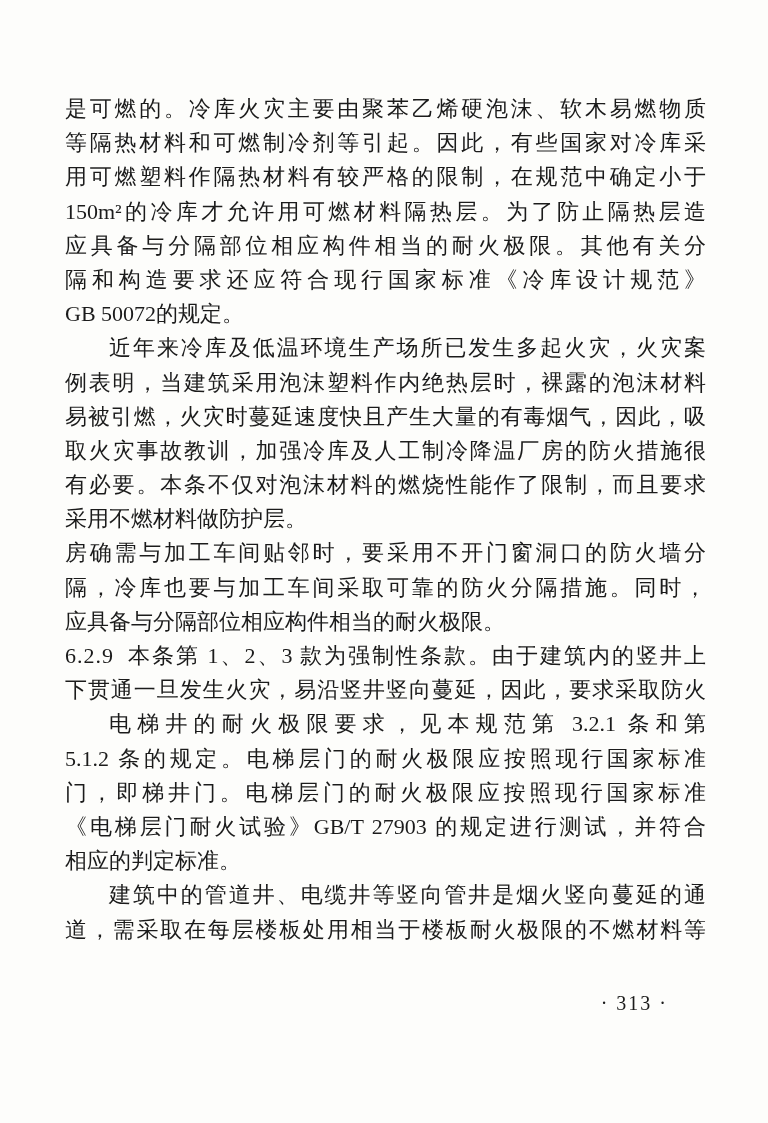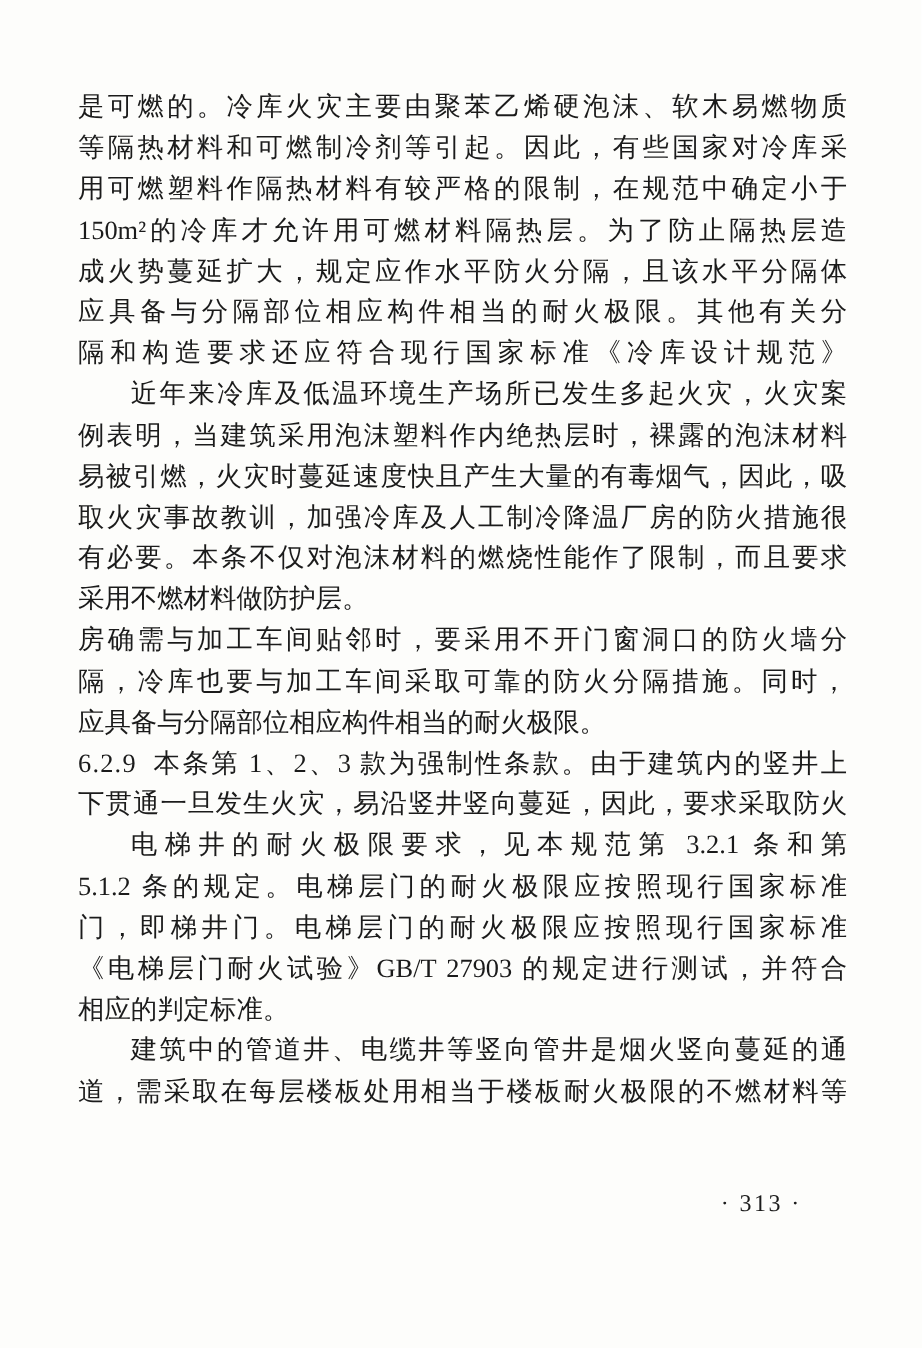--- a/index.html
+++ b/index.html
@@ -12,21 +12,21 @@
     width: 768px;
     height: 1123px;
     background: #fdfdfb;
     overflow: hidden;
     font-family: "Liberation Serif", "DejaVu Serif", serif;
     color: #1b1b1b;
   }
   .textblock {
     position: absolute;
     left: 65px;
-    top: 72px;
+    top: 92px;
     width: 641px;
   }
   .line {
     font-size: 22px;
     line-height: 34.2px;
     height: 34.2px;
     text-align: justify;
     text-align-last: justify;
     overflow: hidden;
   }
@@ -52,23 +52,23 @@
 </style>
 </head>
 <body>
 
 <div class="page" style="background: rgb(253, 253, 251); color: rgb(27, 27, 27);">
   <div class="textblock">
       <div class="line"><span>是可燃的。冷库火灾主要由聚苯乙烯硬泡沫、软木易燃物质</span></div>
       <div class="line"><span>等隔热材料和可燃制冷剂等引起。因此，有些国家对冷库采</span></div>
       <div class="line"><span>用可燃塑料作隔热材料有较严格的限制，在规范中确定小于</span></div>
       <div class="line"><span>150m²的冷库才允许用可燃材料隔热层。为了防止隔热层造</span></div>
-      <div class="line"><span>成火势蔓延扩大，规定应作水平防火分隔，且该水平分隔体</span></div>
       <div class="line"><span>应具备与分隔部位相应构件相当的耐火极限。其他有关分</span></div>
       <div class="line"><span>隔和构造要求还应符合现行国家标准《冷库设计规范》</span></div>
+      <div class="line end"><span>GB 50072的规定。</span></div>
       <div class="line indent"><span>近年来冷库及低温环境生产场所已发生多起火灾，火灾案</span></div>
       <div class="line"><span>例表明，当建筑采用泡沫塑料作内绝热层时，裸露的泡沫材料</span></div>
       <div class="line"><span>易被引燃，火灾时蔓延速度快且产生大量的有毒烟气，因此，吸</span></div>
       <div class="line"><span>取火灾事故教训，加强冷库及人工制冷降温厂房的防火措施很</span></div>
       <div class="line"><span>有必要。本条不仅对泡沫材料的燃烧性能作了限制，而且要求</span></div>
       <div class="line end"><span>采用不燃材料做防护层。</span></div>
       <div class="line"><span>房确需与加工车间贴邻时，要采用不开门窗洞口的防火墙分</span></div>
       <div class="line"><span>隔，冷库也要与加工车间采取可靠的防火分隔措施。同时，</span></div>
       <div class="line end"><span>应具备与分隔部位相应构件相当的耐火极限。</span></div>
       <div class="line"><span class="section-num">6.2.9</span><span>本条第 1、2、3 款为强制性条款。由于建筑内的竖井上</span></div>

